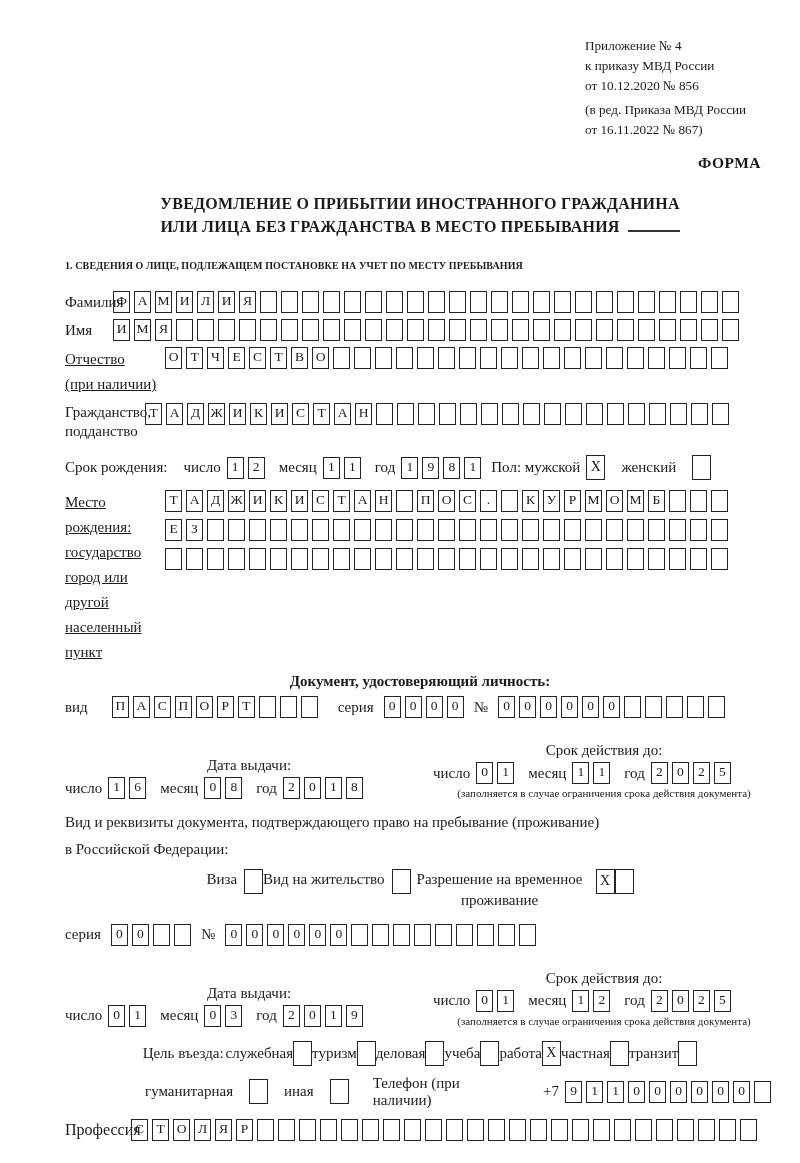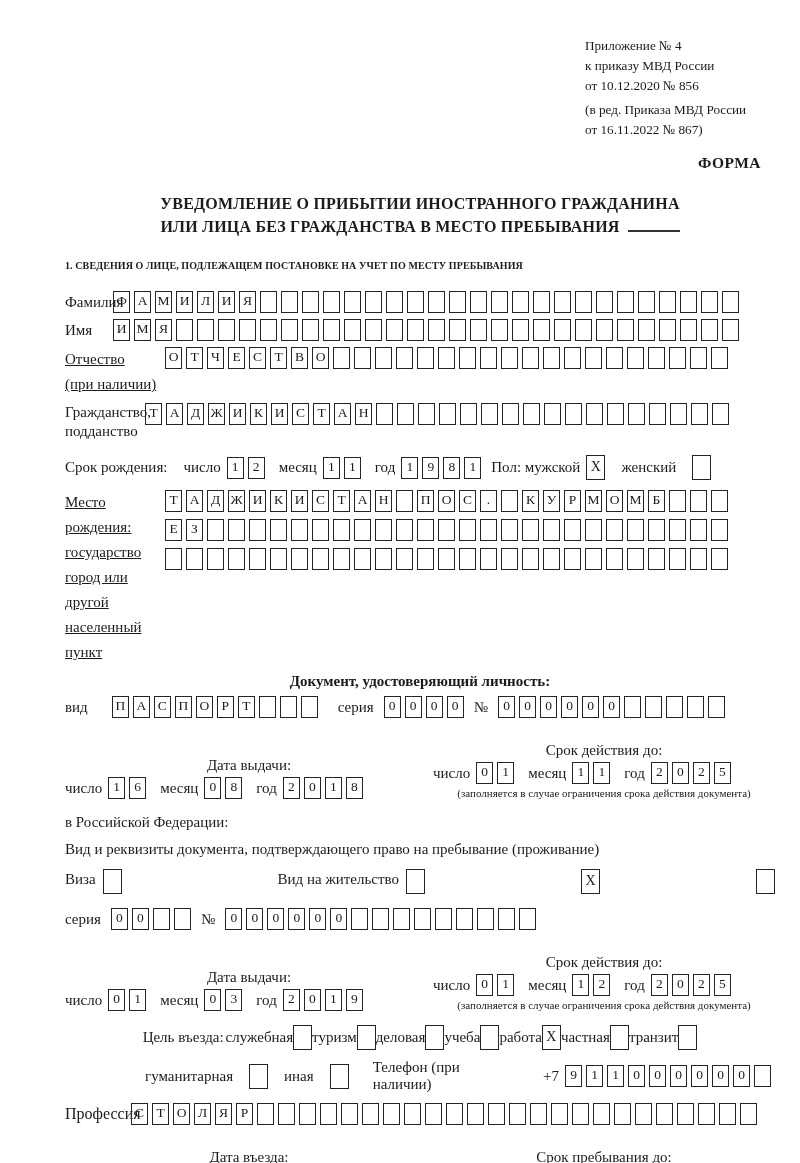--- a/index.html
+++ b/index.html
@@ -35,21 +35,21 @@
   .two-col{display:flex;margin-top:24px;align-items:flex-end;}
   .col-l{width:368px;flex:none;}
   .col-r{flex:1;}
   .col-head{text-align:center;margin-bottom:3px;}
   .note{font-size:11px;text-align:center;margin-top:3px;white-space:nowrap;}
   .stack{display:flex;flex-direction:column;}
   .stack .cells{margin-top:0;}
   .stack .cells + .cells{margin-top:7px;}
   .center-bold{text-align:center;font-weight:bold;margin-top:8px;}
   .intro{margin-top:10px;line-height:1.8;}
-  .permit-row{display:flex;align-items:flex-start;justify-content:space-between;margin-top:6px;}
+  .permit-row{display:flex;align-items:flex-start;justify-content:center;margin-top:6px;}
   .opt{display:flex;align-items:flex-start;gap:7px;}
   .opt .ol{line-height:1.35;}
   .opt .ctr{text-align:center;}
   .wrap175{width:178px;}
   .purpose{display:flex;align-items:center;justify-content:center;margin-top:14px;}
   .purpose .pl{margin-right:2px;}
   .p2{margin-top:9px;display:flex;align-items:center;padding-left:80px;}
   .sp6{width:6px;flex:none;} .sp10{width:10px;flex:none;} .sp16{width:16px;flex:none;} .sp24{width:24px;flex:none;}
   .mt10{margin-top:10px;} .mt14{margin-top:14px;}
 </style>
@@ -439,34 +439,35 @@
               <span class="cell">0</span>
               <span class="cell">2</span>
               <span class="cell">5</span>
             </span>
         </div>
         <div class="note">(заполняется в случае ограничения срока действия документа)</div>
       </div>
     </div>
 
     <div class="intro">
+      <div>Вид и реквизиты документа, подтверждающего право на пребывание (проживание)</div>
       <div>в Российской Федерации:</div>
-      <div>Вид и реквизиты документа, подтверждающего право на пребывание (проживание)</div>
     </div>
 
     <div class="permit-row">
       <div class="opt">
         <span class="ol">Виза</span>
         <span class="cb"></span>
       </div>
       <div class="opt">
         <span class="ol">Вид на жительство</span>
         <span class="cb"></span>
       </div>
       <div class="opt">
+        <span class="ol ctr wrap175">Разрешение на временное проживание</span>
         <span class="cb">X</span>
       </div>
       <div class="opt">
         <span class="cb"></span>
       </div>
     </div>
 
     <div class="row mt14">
       <span>серия</span>
       <span class="sp10"></span>

